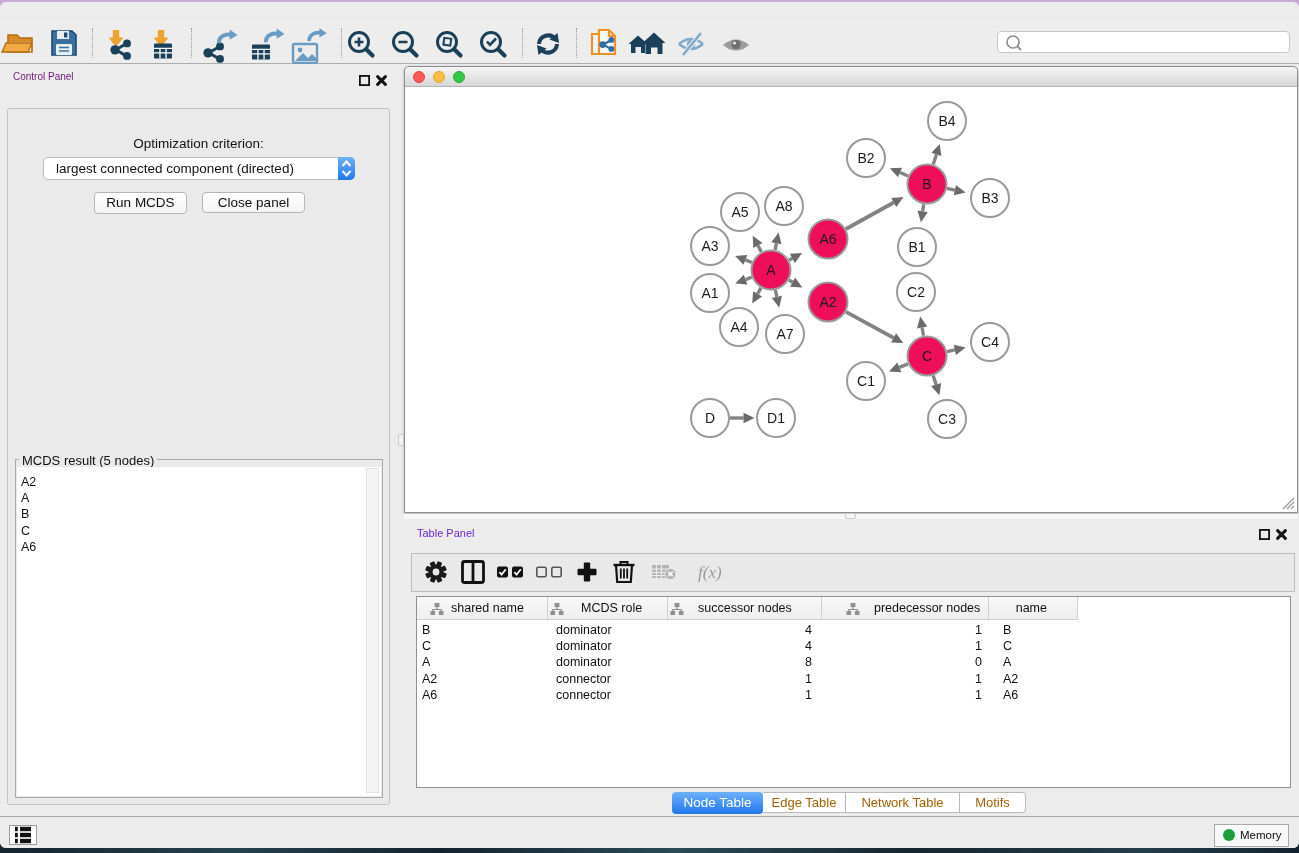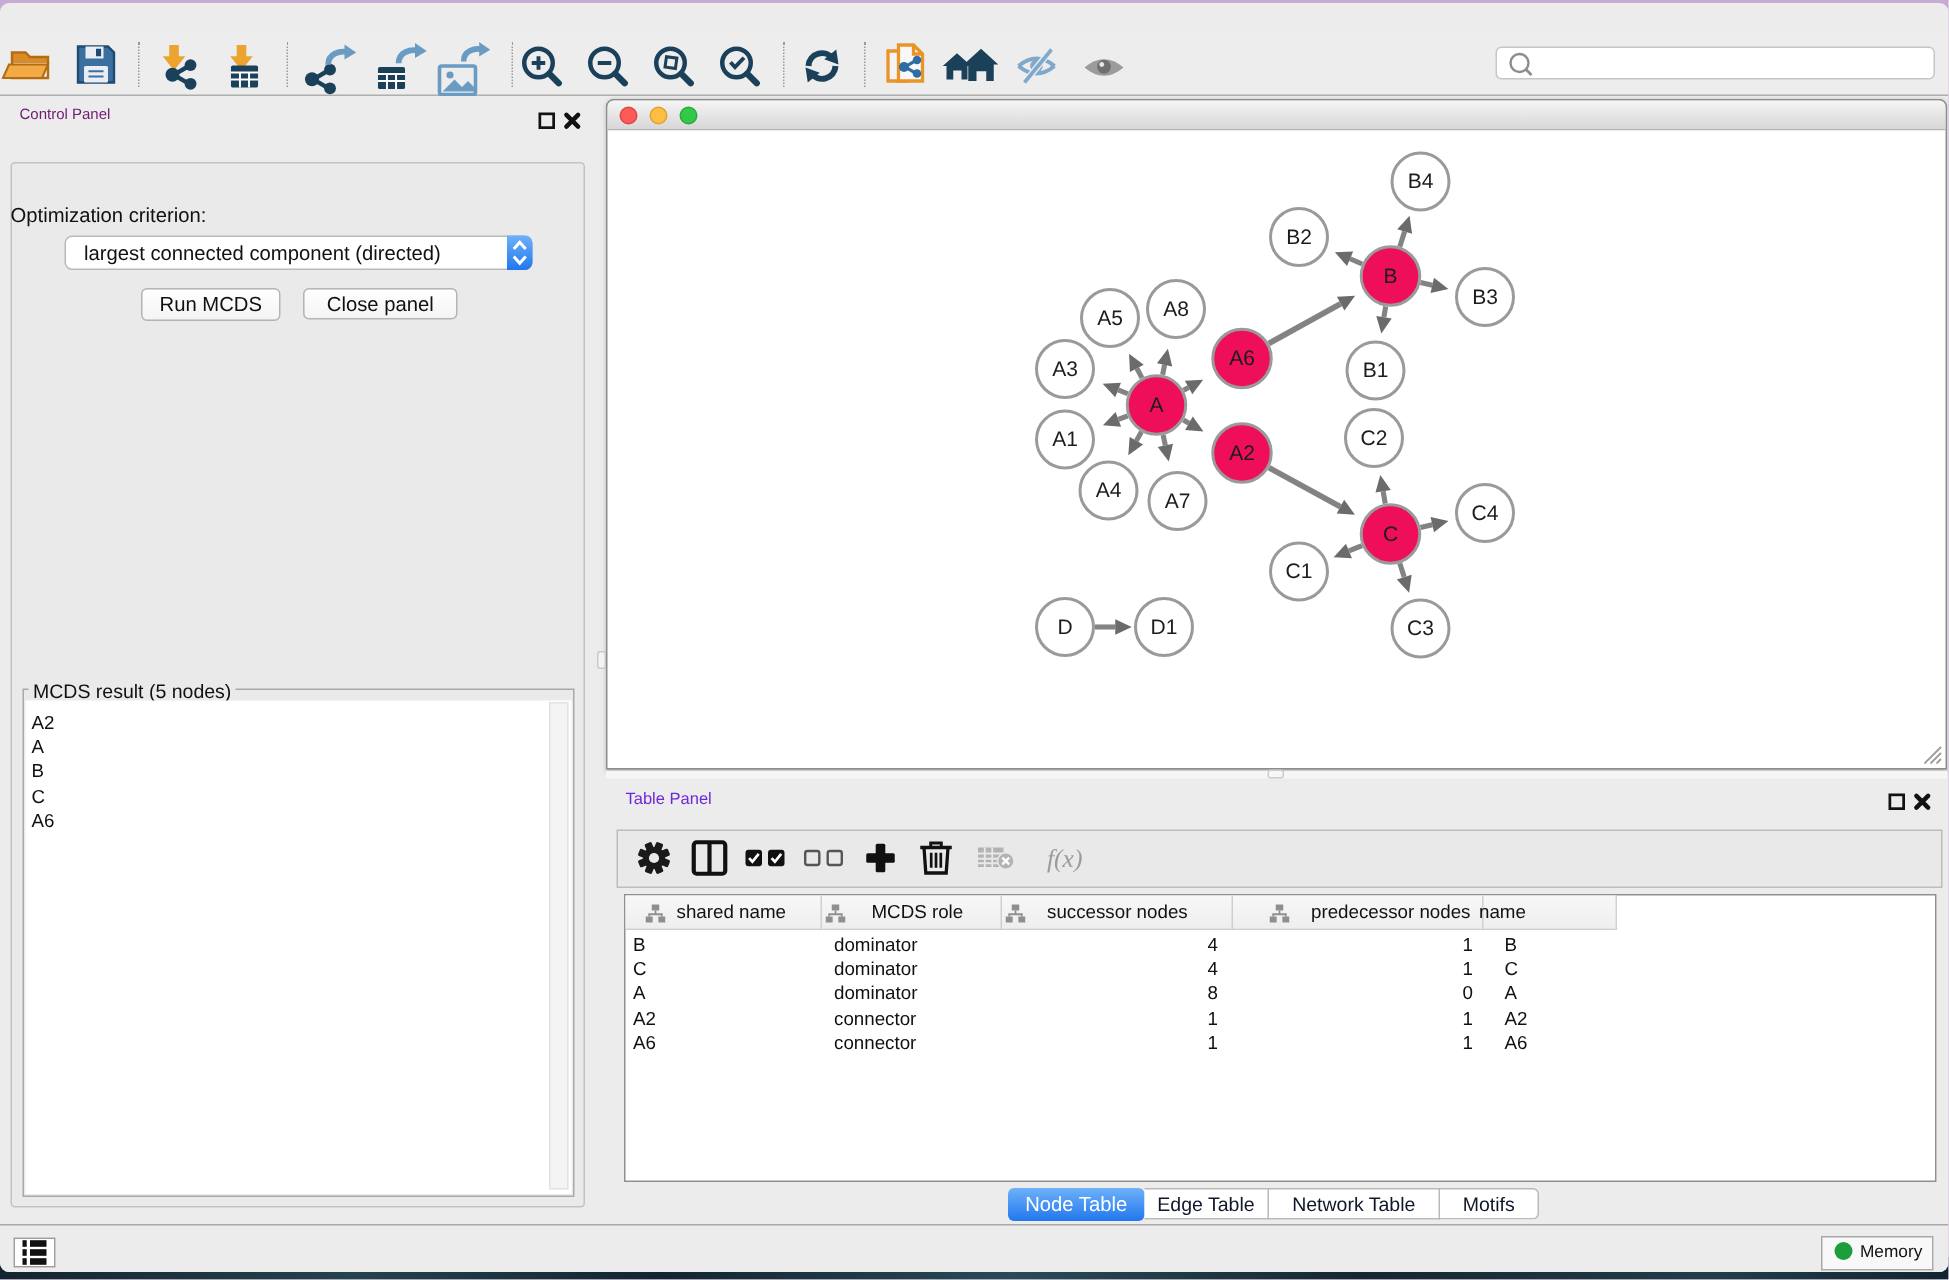--- a/index.html
+++ b/index.html
@@ -28,21 +28,21 @@
 .nettitle{position:absolute;left:0;top:0;width:100%;height:20px;background:linear-gradient(#f5f5f5,#d7d7d7);border-bottom:1px solid #b4b4b4;border-radius:5px 5px 0 0}
 .sbar{position:absolute;left:0;top:814px;width:100%;height:43px;background:#ececec;border-top:1px solid #a8a8a8}
 .memory{position:absolute;right:10px;top:7px;width:75px;height:23px;background:#f8f8f8;border:1px solid #a9a9a9;font-size:11.5px;color:#111;line-height:21px}
 .tpanel-title{position:absolute;left:417px;top:525px;font-size:11px;color:#6d28d9}
 .ttoolbar{position:absolute;left:411px;top:551px;width:884px;height:39px;background:#e9e9e9;border:1px solid #bdbdbd}
 .tframe{position:absolute;left:416px;top:594px;width:875px;height:192px;background:#fff;border:1px solid #909090}
 .thead{position:absolute;left:0;top:0;height:23px;background:linear-gradient(#f8f8f8,#eee);border-bottom:1px solid #cfcfcf}
 .thtext{position:absolute;top:4px;font-size:12.5px;color:#111}
 .tcell{position:absolute;font-size:12.5px;color:#111}
 .btabs{position:absolute;top:790px;height:22px}
-.btab{float:left;height:21px;background:#fff;border:1px solid #b9b9b9;border-left:none;font-size:13px;color:#0f172a;text-align:center;line-height:20px}
+.btab{float:left;height:21px;background:#fff;border:1px solid #b9b9b9;border-left:none;font-size:13px;color:#a16207;text-align:center;line-height:20px}
 </style></head><body>
 <div class="deskbottom"></div>
 <div class="appwin">
 
 <div class="toolbar">
 <svg width="780" height="42" style="position:absolute;left:0;top:0">
 <g transform="translate(21,22)">
           <path d="M -13 -9 h 9 l 3 3 h 12 v 4 h -24 z" fill="#d88b26"></path>
           <path d="M -13 -9 h 9 l 3 3 h 12 v 14 h -24 z" fill="none" stroke="#b26d10" stroke-width="1.6"></path>
           <path d="M -15 -1 h 26 l -4 9 h -26 z" fill="#f3aa44" stroke="#b26d10" stroke-width="1.4"></path>
@@ -181,21 +181,21 @@
       </div>
 </div>
 <div class="abs hdrtext" style="left:13px;top:69px">Control Panel</div>
 <svg style="position:absolute;left:358px;top:71px" width="34" height="16" viewBox="0 0 34 16">
       <rect x="1.9" y="2.9" width="9.2" height="9.2" fill="none" stroke="#111" stroke-width="1.8"></rect>
       <g transform="translate(17,0)">
         <path d="M 2.6 3.6 L 10.4 11.4 M 10.4 3.6 L 2.6 11.4" stroke="#111" stroke-width="3" stroke-linecap="round"></path>
       </g>
     </svg>
 <div class="cpanel-box"></div>
-<div class="abs" style="left:7px;top:134px;width:383px;font-size:13.5px;color:#111">Optimization criterion:</div>
+<div class="abs" style="left:7px;top:134px;width:383px;text-align:center;font-size:13.5px;color:#111">Optimization criterion:</div>
 <div class="abs" style="left:43px;top:155px;width:312px;height:23px;background:#fff;border:1px solid #b9b9b9;border-radius:5px">
 <div class="abs" style="left:12px;top:3px;font-size:13.5px;color:#111">largest connected component (directed)</div>
 <div class="abs" style="right:-1px;top:-1px;width:17px;height:23px;border-radius:0 5px 5px 0;background:linear-gradient(#6db1f9,#2277ee)">
 <svg width="17" height="23">
           <path d="M 4.5 9 L 8.5 4.5 L 12.5 9" stroke="#fff" stroke-width="2" fill="none"></path>
 <path d="M 4.5 14 L 8.5 18.5 L 12.5 14" stroke="#fff" stroke-width="2" fill="none"></path>
         </svg></div>
     </div>
 <div class="btn" style="left:94px;top:190px;width:93px;height:22px;line-height:19px">Run MCDS</div>
 <div class="btn" style="left:202px;top:190px;width:103px;height:21px;line-height:19px">Close panel</div>
@@ -406,21 +406,21 @@
           <rect x="-2.5" y="-6" width="5" height="4" stroke="none"></rect>
           <rect x="-6.5" y="2" width="4.6" height="4" stroke="none"></rect>
           <rect x="1.9" y="2" width="4.6" height="4" stroke="none"></rect>
           <path d="M 0 -2 v 2.5 M -4.2 2 v -1.5 h 8.4 v 1.5" fill="none" stroke-width="1.2"></path>
         </g>
       </svg>
 <div class="thtext" style="left:34px">shared name</div>
 <div class="thtext" style="left:164px">MCDS role</div>
 <div class="thtext" style="left:281px">successor nodes</div>
 <div class="thtext" style="left:457px">predecessor nodes</div>
-<div class="thtext" style="left:569px;width:84px;text-align:left">name</div>
+<div class="thtext" style="left:546px;width:84px;text-align:right">name</div>
 <div class="tcell" style="left:5px;top:26px">B</div>
 <div class="tcell" style="left:139px;top:26px">dominator</div>
 <div class="tcell" style="left:330px;top:26px;width:65px;text-align:right">4</div>
 <div class="tcell" style="left:500px;top:26px;width:65px;text-align:right">1</div>
 <div class="tcell" style="left:586px;top:26px">B</div>
 <div class="tcell" style="left:5px;top:42.2px">C</div>
 <div class="tcell" style="left:139px;top:42.2px">dominator</div>
 <div class="tcell" style="left:330px;top:42.2px;width:65px;text-align:right">4</div>
 <div class="tcell" style="left:500px;top:42.2px;width:65px;text-align:right">1</div>
 <div class="tcell" style="left:586px;top:42.2px">C</div>

